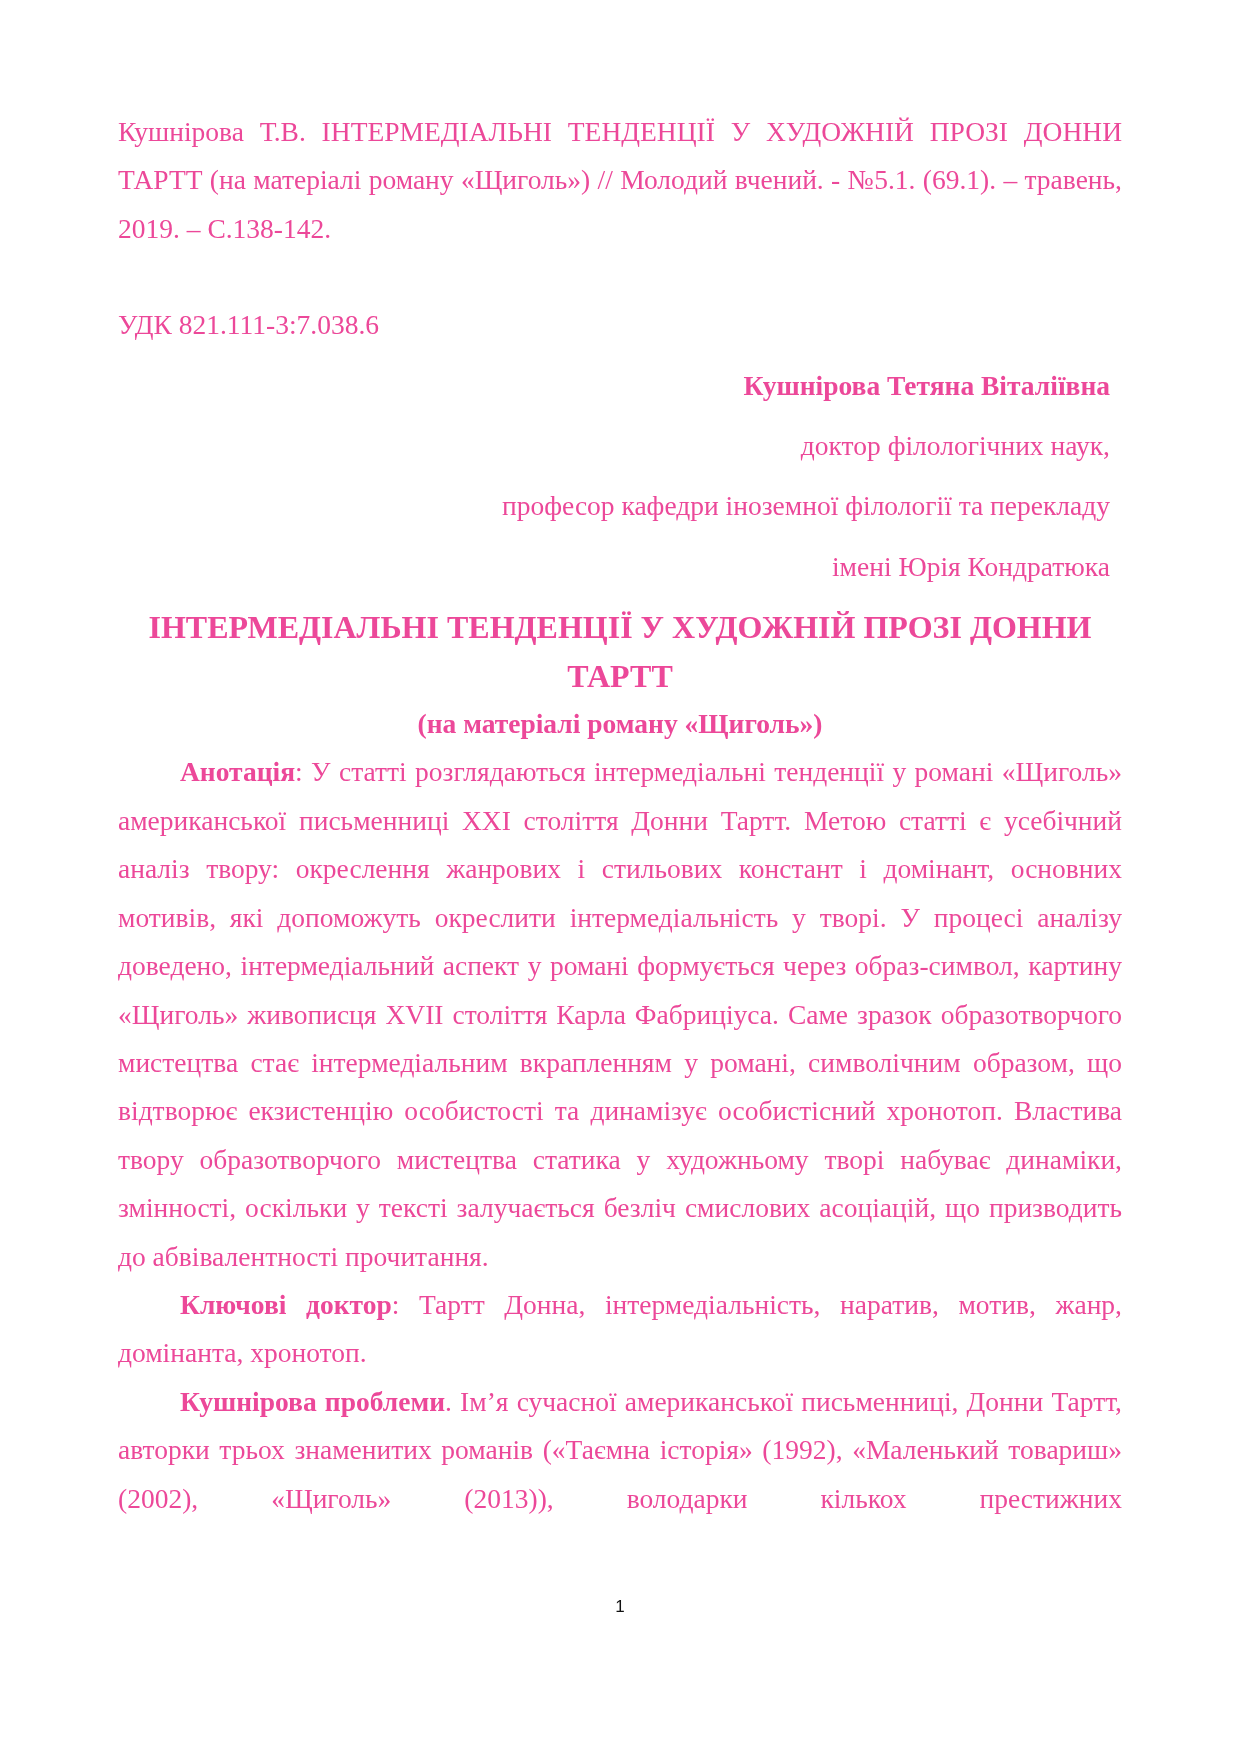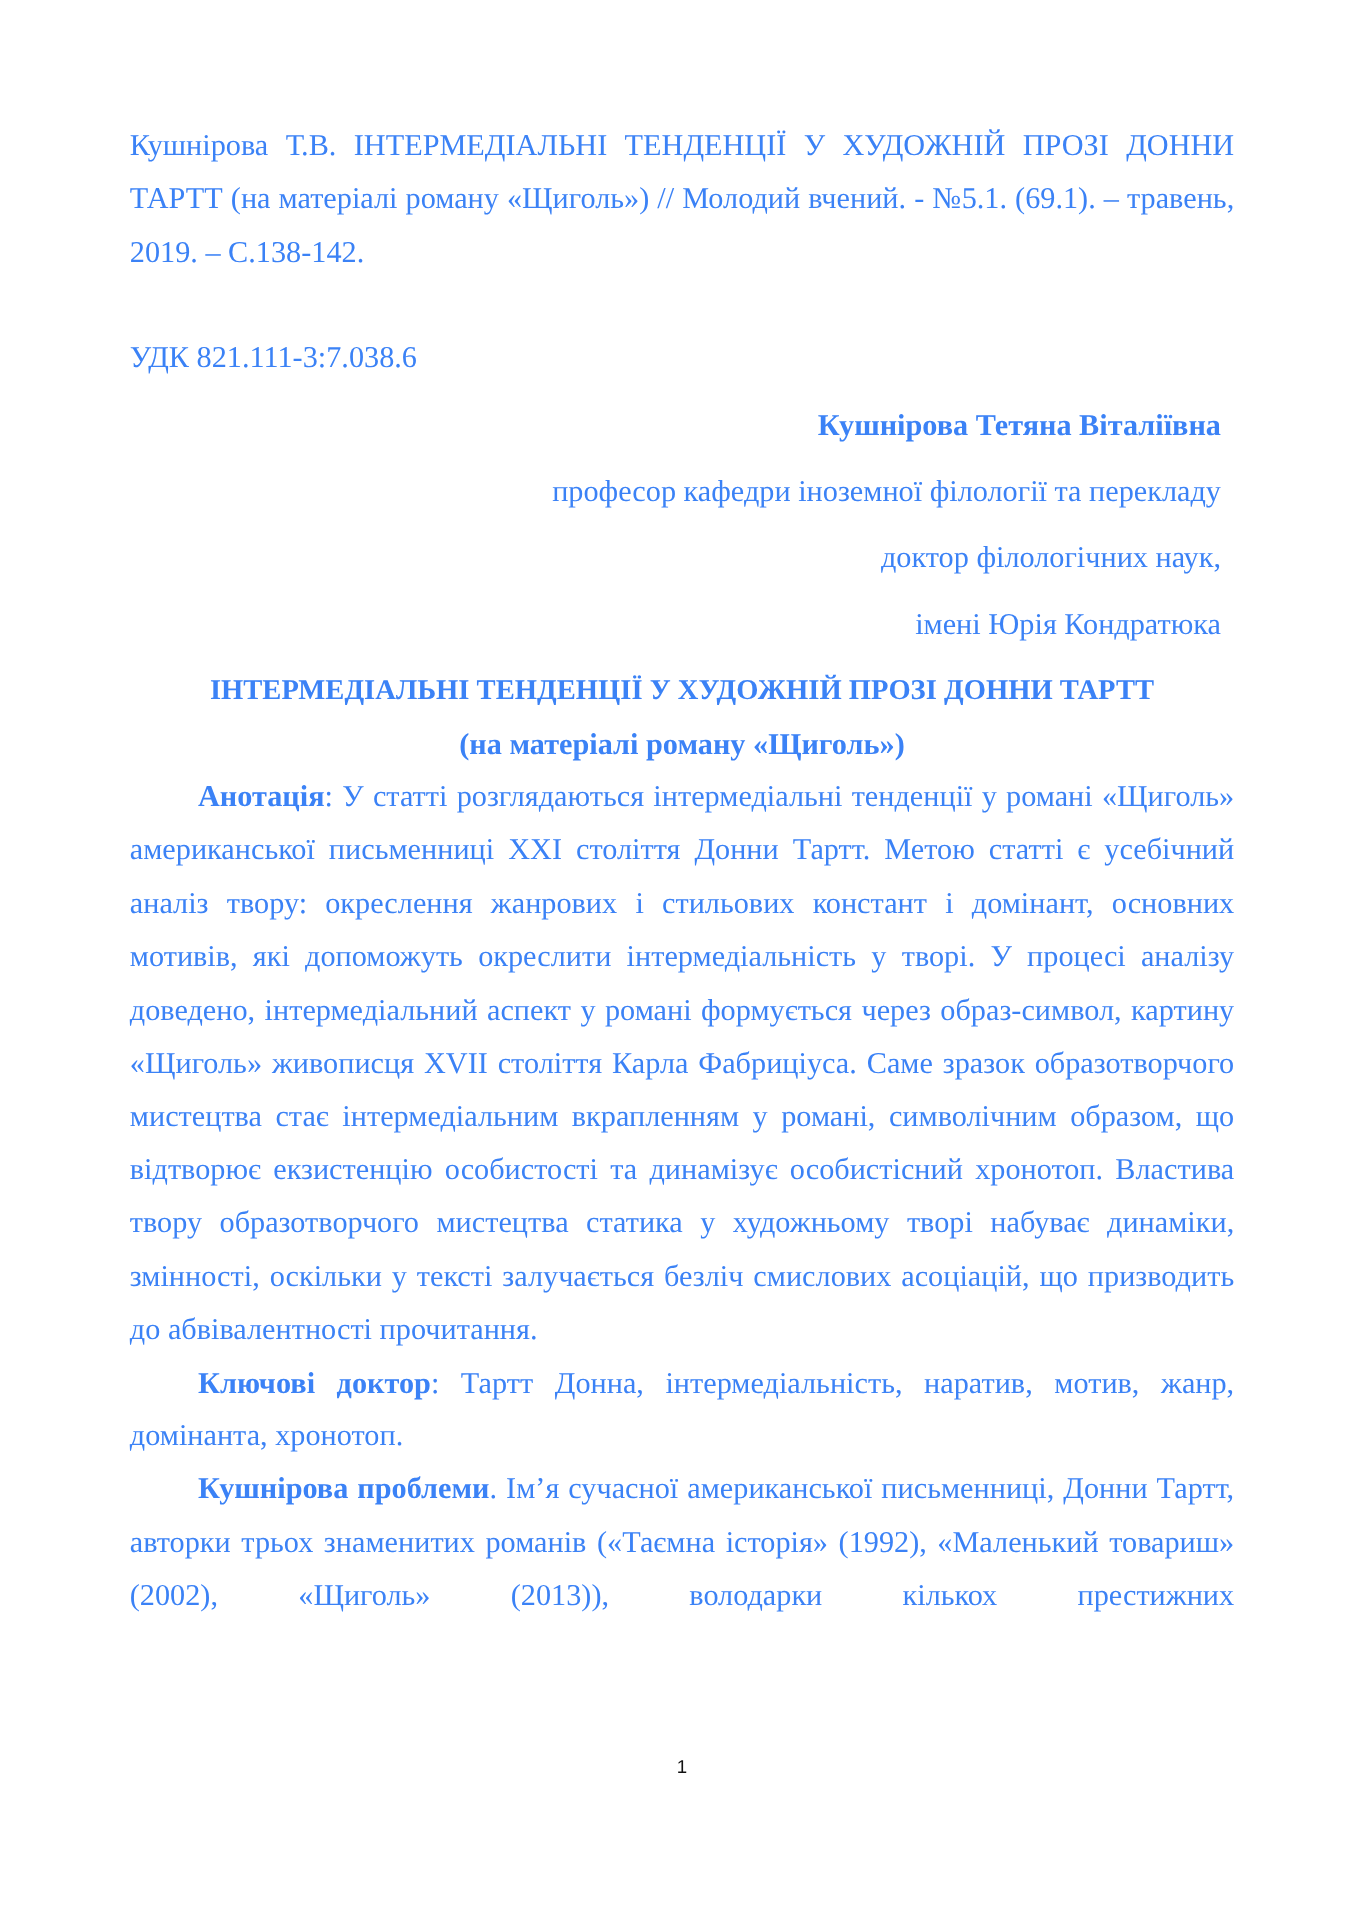--- a/index.html
+++ b/index.html
@@ -1,45 +1,45 @@
 <!DOCTYPE html>
 <html><head>
   <meta charset="utf-8">
   <style>
     html, body { margin: 0; padding: 0; background: #ffffff; }
     body { width: 1240px; height: 1754px; position: relative; overflow: hidden; }
     .page {
       position: absolute; left: 118px; top: 108px; width: 1004px;
       font-family: "Liberation Serif", serif;
-      font-size: 27.5px; line-height: 48.4px; color: #3b82f6;
+      font-size: 27.5px; line-height: 48.4px; color: #ec4899;
     }
     .p { margin: 0; text-align: justify; text-align-last: left; }
     .just-all { text-align-last: justify; }
     .right { text-align: right; margin: 12px; }
     .center { text-align: center; margin: 0; }
     .bold { font-weight: bold; }
     .indent { text-indent: 62px; }
     .gap { height: 48px; }
-    .title-main { font-weight: bold; text-align: center; margin: 0; font-size: 26px; }
+    .title-main { font-weight: bold; text-align: center; margin: 0; font-size: 32px; }
     .pagenum {
       position: absolute; left: 0; width: 1240px; top: 1597px; text-align: center;
       font-family: "Liberation Sans", sans-serif; font-size: 17px; color: #111;
     }
   </style>
 </head>
 <body>
 
 <div class="page">
   <p class="p">Кушнірова Т.В. ІНТЕРМЕДІАЛЬНІ ТЕНДЕНЦІЇ У ХУДОЖНІЙ ПРОЗІ ДОННИ ТАРТТ (на матеріалі роману «Щиголь») // Молодий вчений. - №5.1. (69.1). – травень, 2019. – С.138-142.</p>
   <div class="gap"></div>
   <p class="p">УДК 821.111-3:7.038.6</p>
 
   <p class="right bold">Кушнірова Тетяна Віталіївна</p>
+  <p class="right">доктор філологічних наук,</p>
   <p class="right">професор кафедри іноземної філології та перекладу</p>
-  <p class="right">доктор філологічних наук,</p>
   <p class="right">імені Юрія Кондратюка</p>
 
   <p class="title-main">ІНТЕРМЕДІАЛЬНІ ТЕНДЕНЦІЇ У ХУДОЖНІЙ ПРОЗІ ДОННИ ТАРТТ</p>
   <p class="center bold">(на матеріалі роману «Щиголь»)</p>
 
   <p class="p indent"><span class="bold">Анотація</span><span>: У статті розглядаються інтермедіальні тенденції у романі «Щиголь» американської письменниці XXI століття Донни Тартт. Метою статті є усебічний аналіз твору: окреслення жанрових і стильових констант і домінант, основних мотивів, які допоможуть окреслити інтермедіальність у творі. У процесі аналізу доведено, інтермедіальний аспект у романі формується через образ-символ, картину «Щиголь» живописця XVII століття Карла Фабриціуса. Саме зразок образотворчого мистецтва стає інтермедіальним вкрапленням у романі, символічним образом, що відтворює екзистенцію особистості та динамізує особистісний хронотоп. Властива твору образотворчого мистецтва статика у художньому творі набуває динаміки, змінності, оскільки у тексті залучається безліч смислових асоціацій, що призводить до абвівалентності прочитання.</span></p>
 
   <p class="p indent"><span class="bold">Ключові доктор</span><span>: Тартт Донна, інтермедіальність, наратив, мотив, жанр, домінанта, хронотоп.</span></p>
 
   <p class="p indent just-all"><span class="bold">Кушнірова проблеми</span><span>. Ім’я сучасної американської письменниці, Донни Тартт, авторки трьох знаменитих романів («Таємна історія» (1992), «Маленький товариш» (2002), «Щиголь» (2013)), володарки кількох престижних</span></p>

